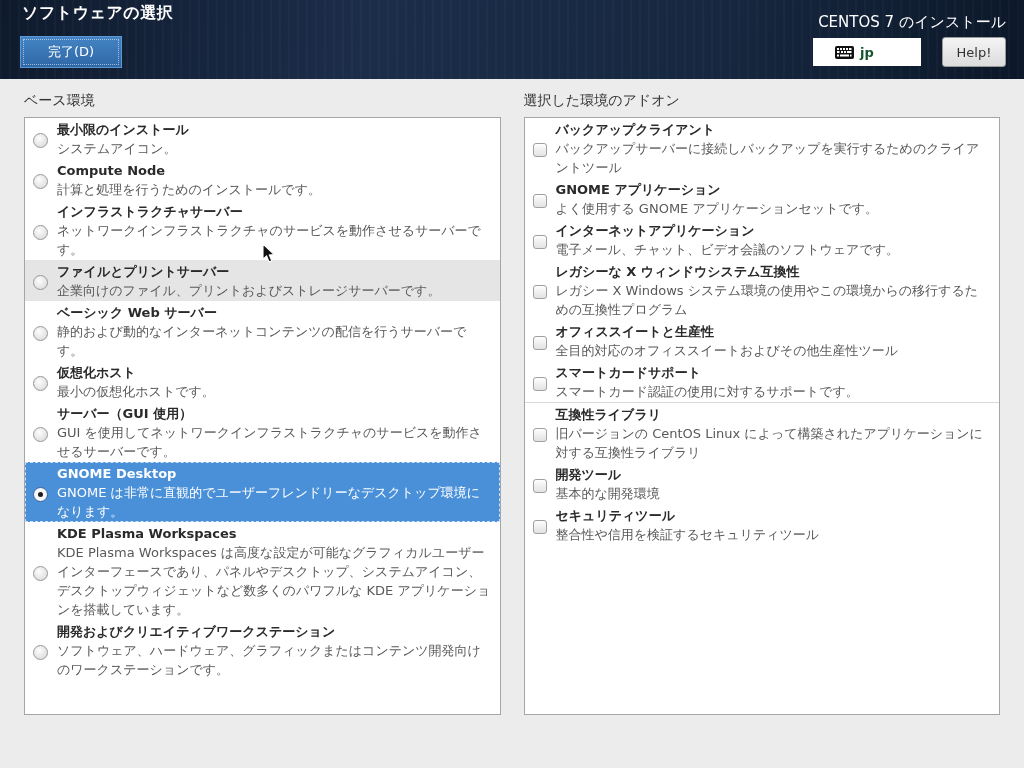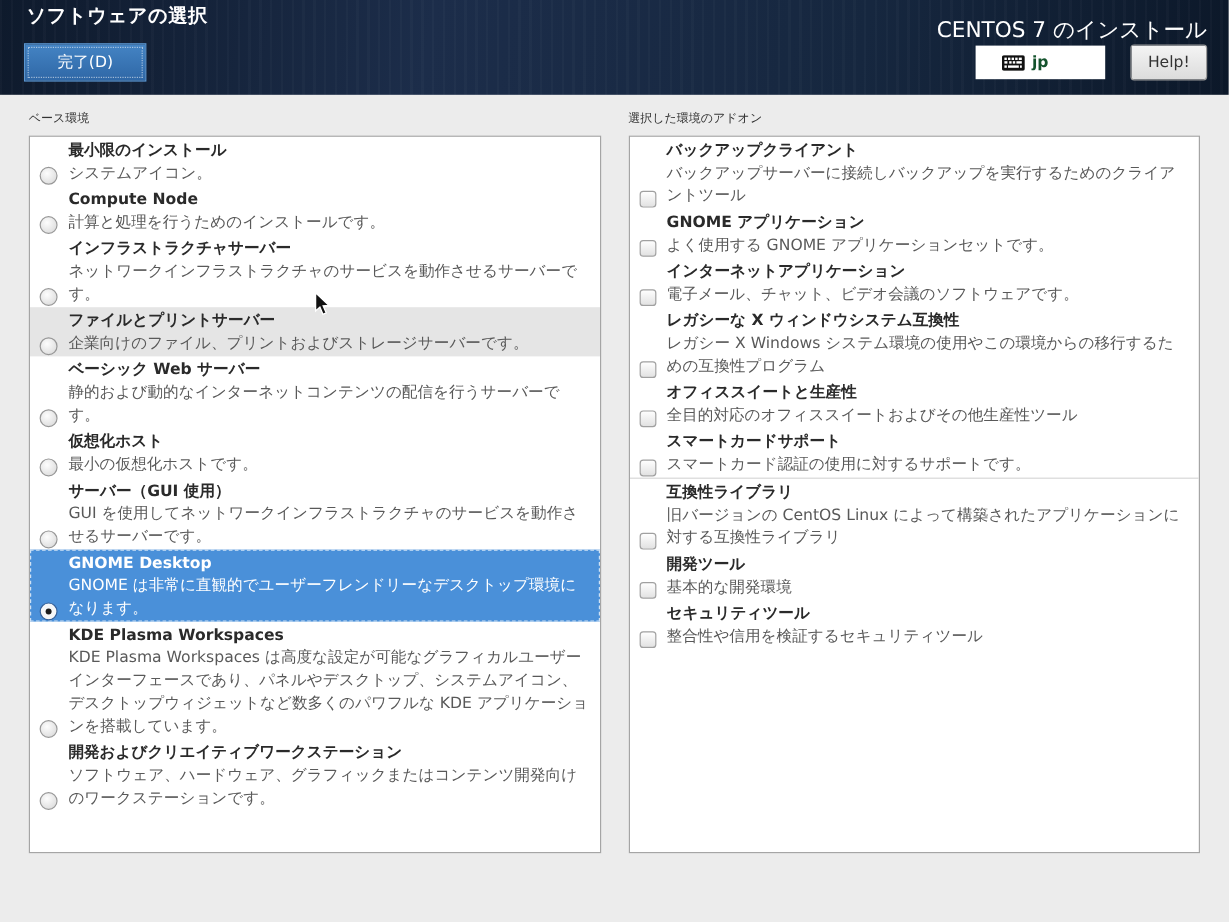--- a/index.html
+++ b/index.html
@@ -29,21 +29,21 @@
     outline:1px dotted rgba(255,255,255,0.55);
     outline-offset:-4px;
     border-radius:0;
     color:#fff; font-size:13px;
     padding:6px 27px;
     font-family:inherit;
     cursor:pointer;
   }
   .app-title {
     position:absolute; right:18px; top:13px;
-    color:#ffffff; font-size:18px;
+    color:#ffffff; font-size:15px;
   }
   .header-controls {
     position:absolute; right:18px; top:37px;
     display:flex; gap:21px; align-items:center;
   }
   .kb-box {
     width:108px; height:28px; background:#ffffff;
     display:flex; align-items:center; gap:6px; padding:0 22px;
     font-size:13px; font-weight:bold; color:#14532d;
   }
@@ -55,33 +55,33 @@
     font-size:13px; color:#333; font-family:inherit;
     padding:0 12px; cursor:pointer;text-align:center;
   }
   
   .main {
     display:flex; gap:23px;
     padding:0 24px;
   }
   .col { width:477px; }
   .col-heading {
-    font-size:10px; color:#333;
+    font-size:14px; color:#333;
     margin-top:13px; margin-bottom:7px;
     font-weight:normal;
   }
   .panel {
     background:#ffffff;
     border:1px solid #a5a5a5;
     height:598px;
     overflow:hidden;
   }
   
   .row {
-    display:flex; align-items:flex-end; gap:9px;
+    display:flex; align-items:center; gap:9px;
     padding:2px 8px 1px 8px;
     cursor:default;
   }
   .row.hover { background:#e5e5e5; }
   .row.selected {
     background:var(--accent,#4a90d9);
     outline:1px dashed #cfe2f5; outline-offset:-1px;
   }
   .row.selected .row-title, .row.selected .row-desc { color:#ffffff; }
   .row.separated { border-top:1px solid #d8d8d8; }

